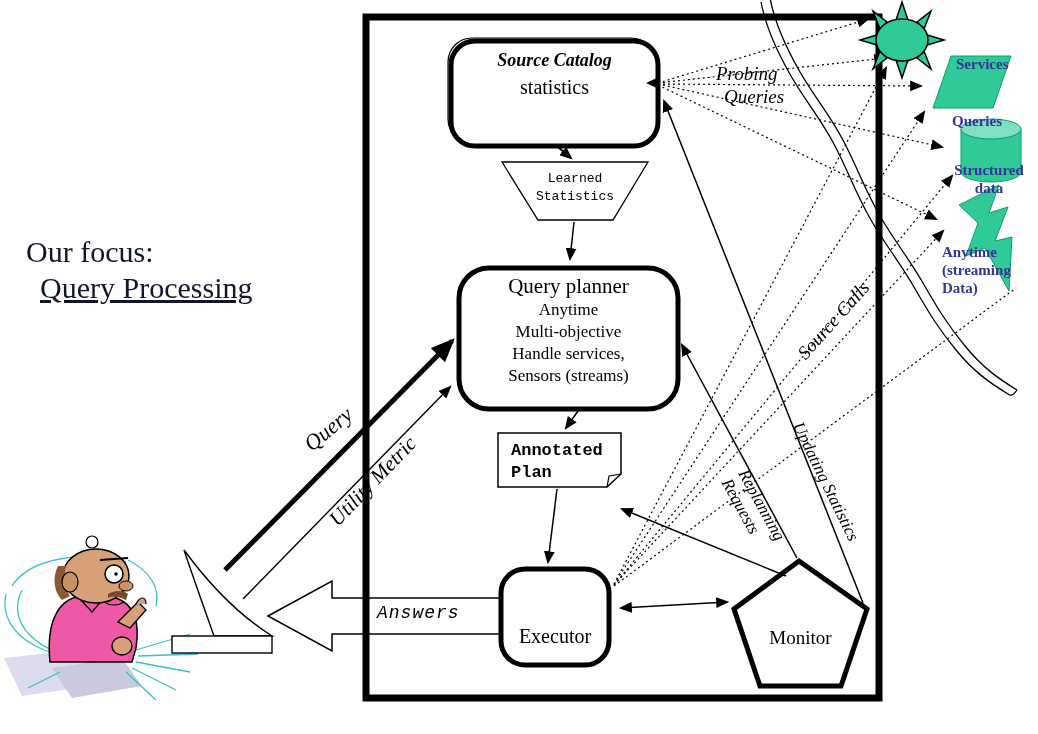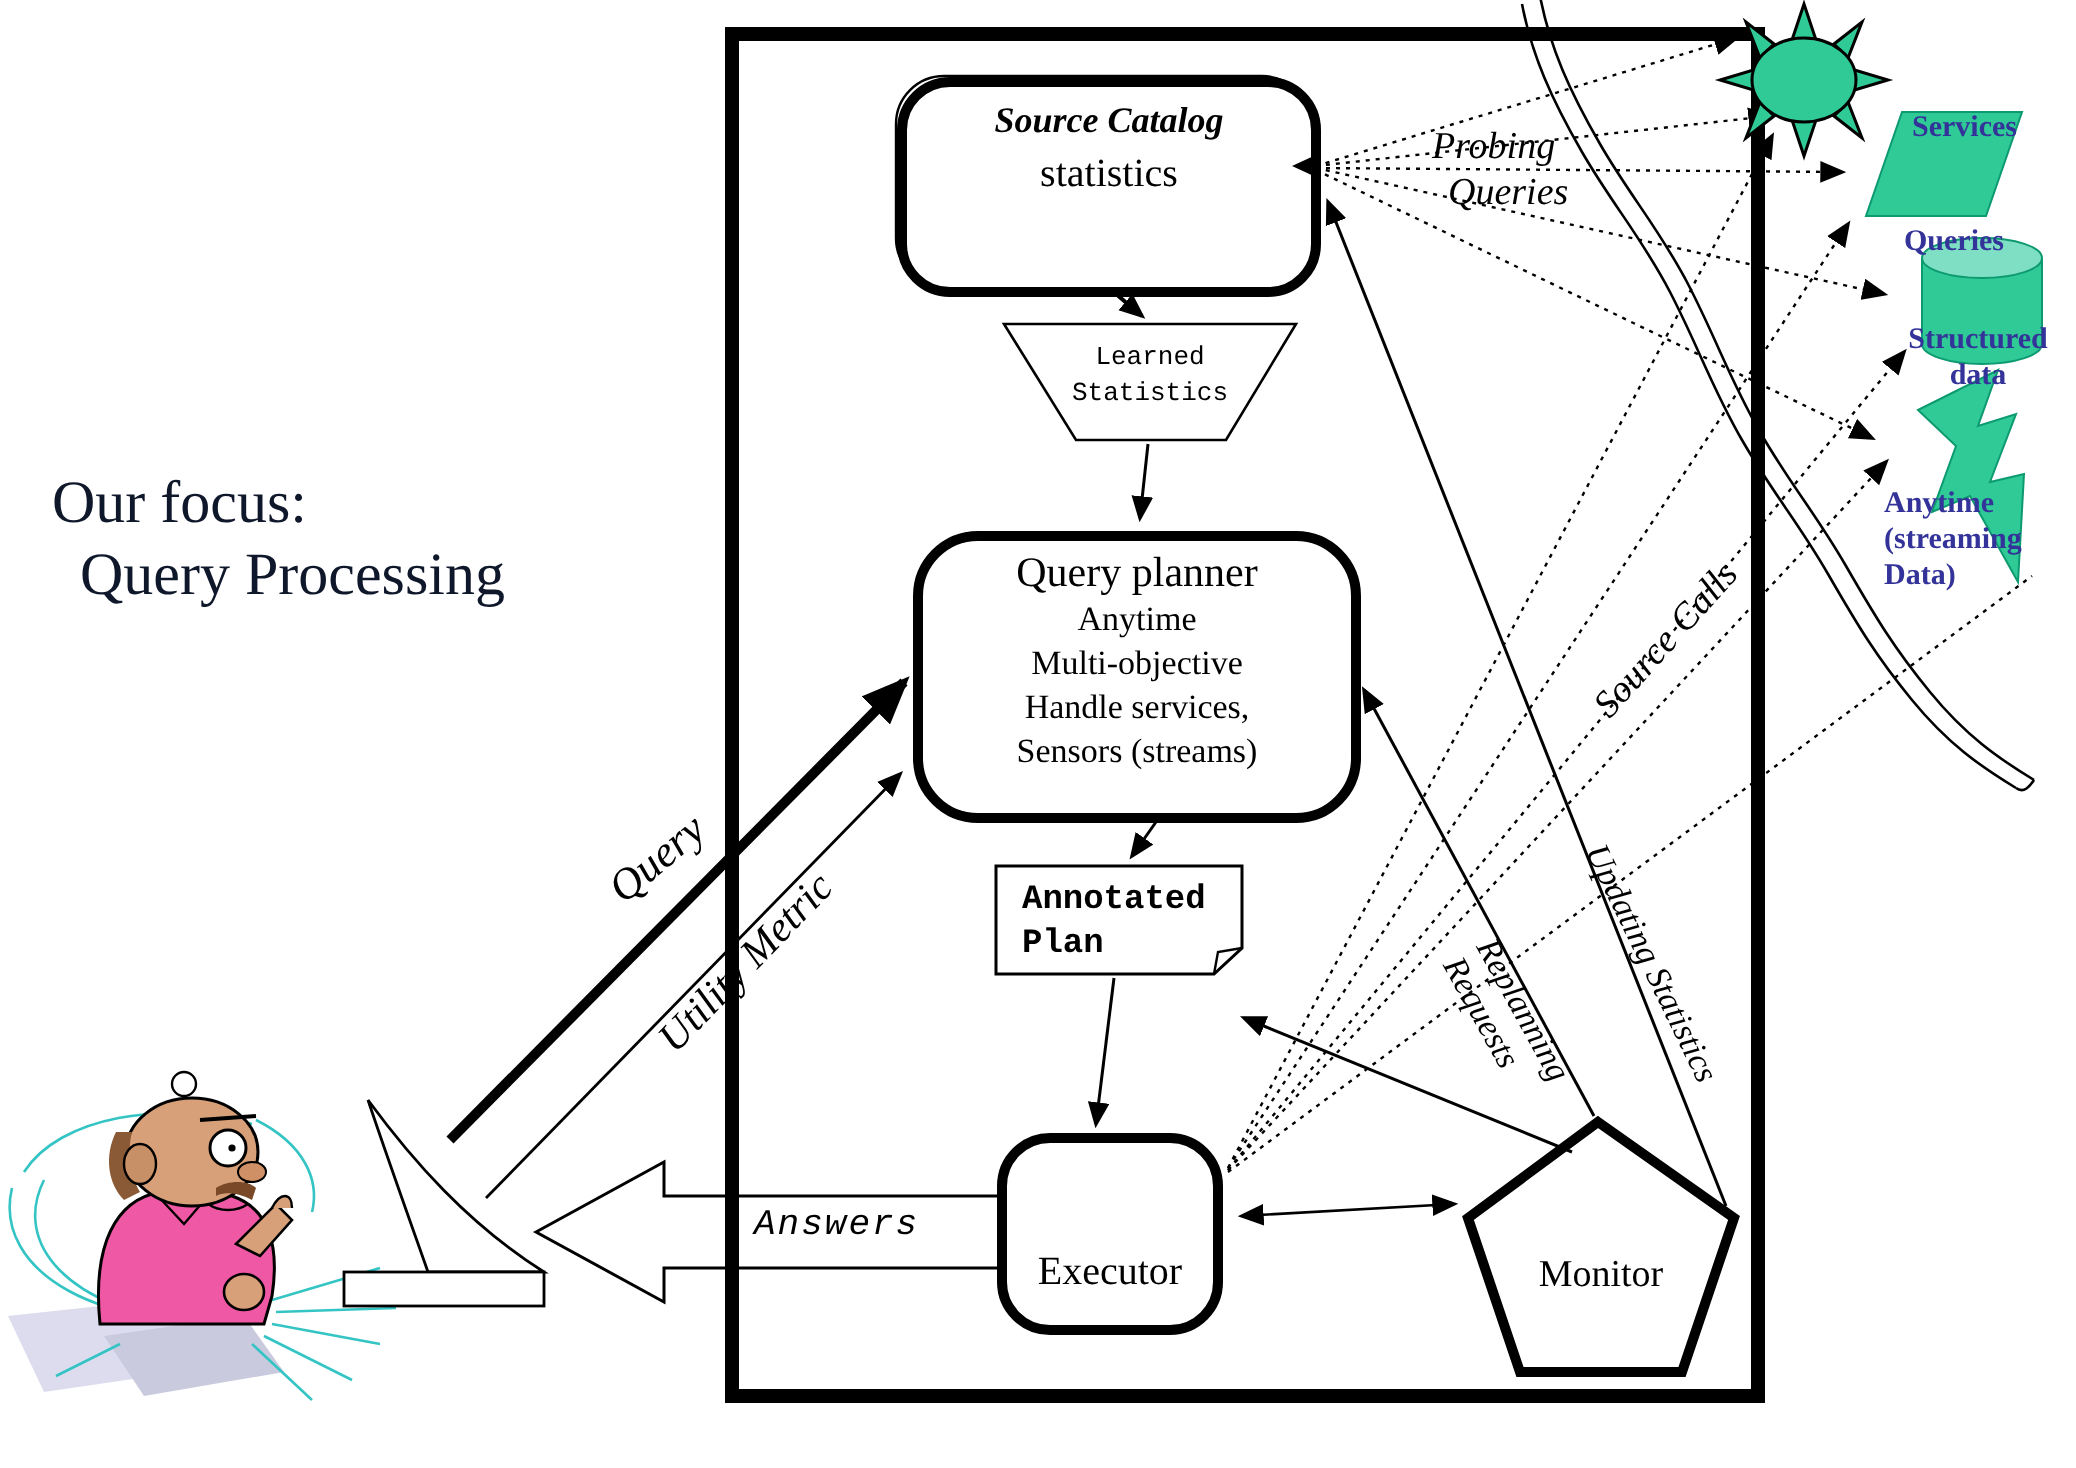--- a/index.html
+++ b/index.html
@@ -3,21 +3,21 @@
 <meta charset="utf-8">
 <style>
   html,body{margin:0;padding:0;background:#fff;}
   .stage{position:relative;width:1038px;height:734px;background:#fff;overflow:hidden;
          font-family:"Liberation Serif",serif;}
   .stage svg{position:absolute;left:0;top:0;}
   .lbl{position:absolute;color:#000;white-space:nowrap;line-height:1.15;}
   .center{text-align:center;}
   
   .focus-title{left:26px;top:234px;font-size:30px;color:#0f172a;line-height:36px;}
-  .focus-title .l2{margin-left:14px;}
+  .focus-title .l2{margin-left:14px;text-decoration:underline;}
   
   .catalog-text{left:451px;top:47px;width:207px;line-height:27px;font-size:20px;}
   .catalog-text .t{font-weight:bold;font-style:italic;font-size:18px;}
   
   .learned{left:505px;top:170px;width:140px;font-family:"Liberation Mono",monospace;
            font-size:13px;line-height:18px;}
   
   .probing{left:716px;top:62px;font-style:italic;font-size:19px;line-height:23px;}
   .probing .l2{margin-left:8px;}
   

